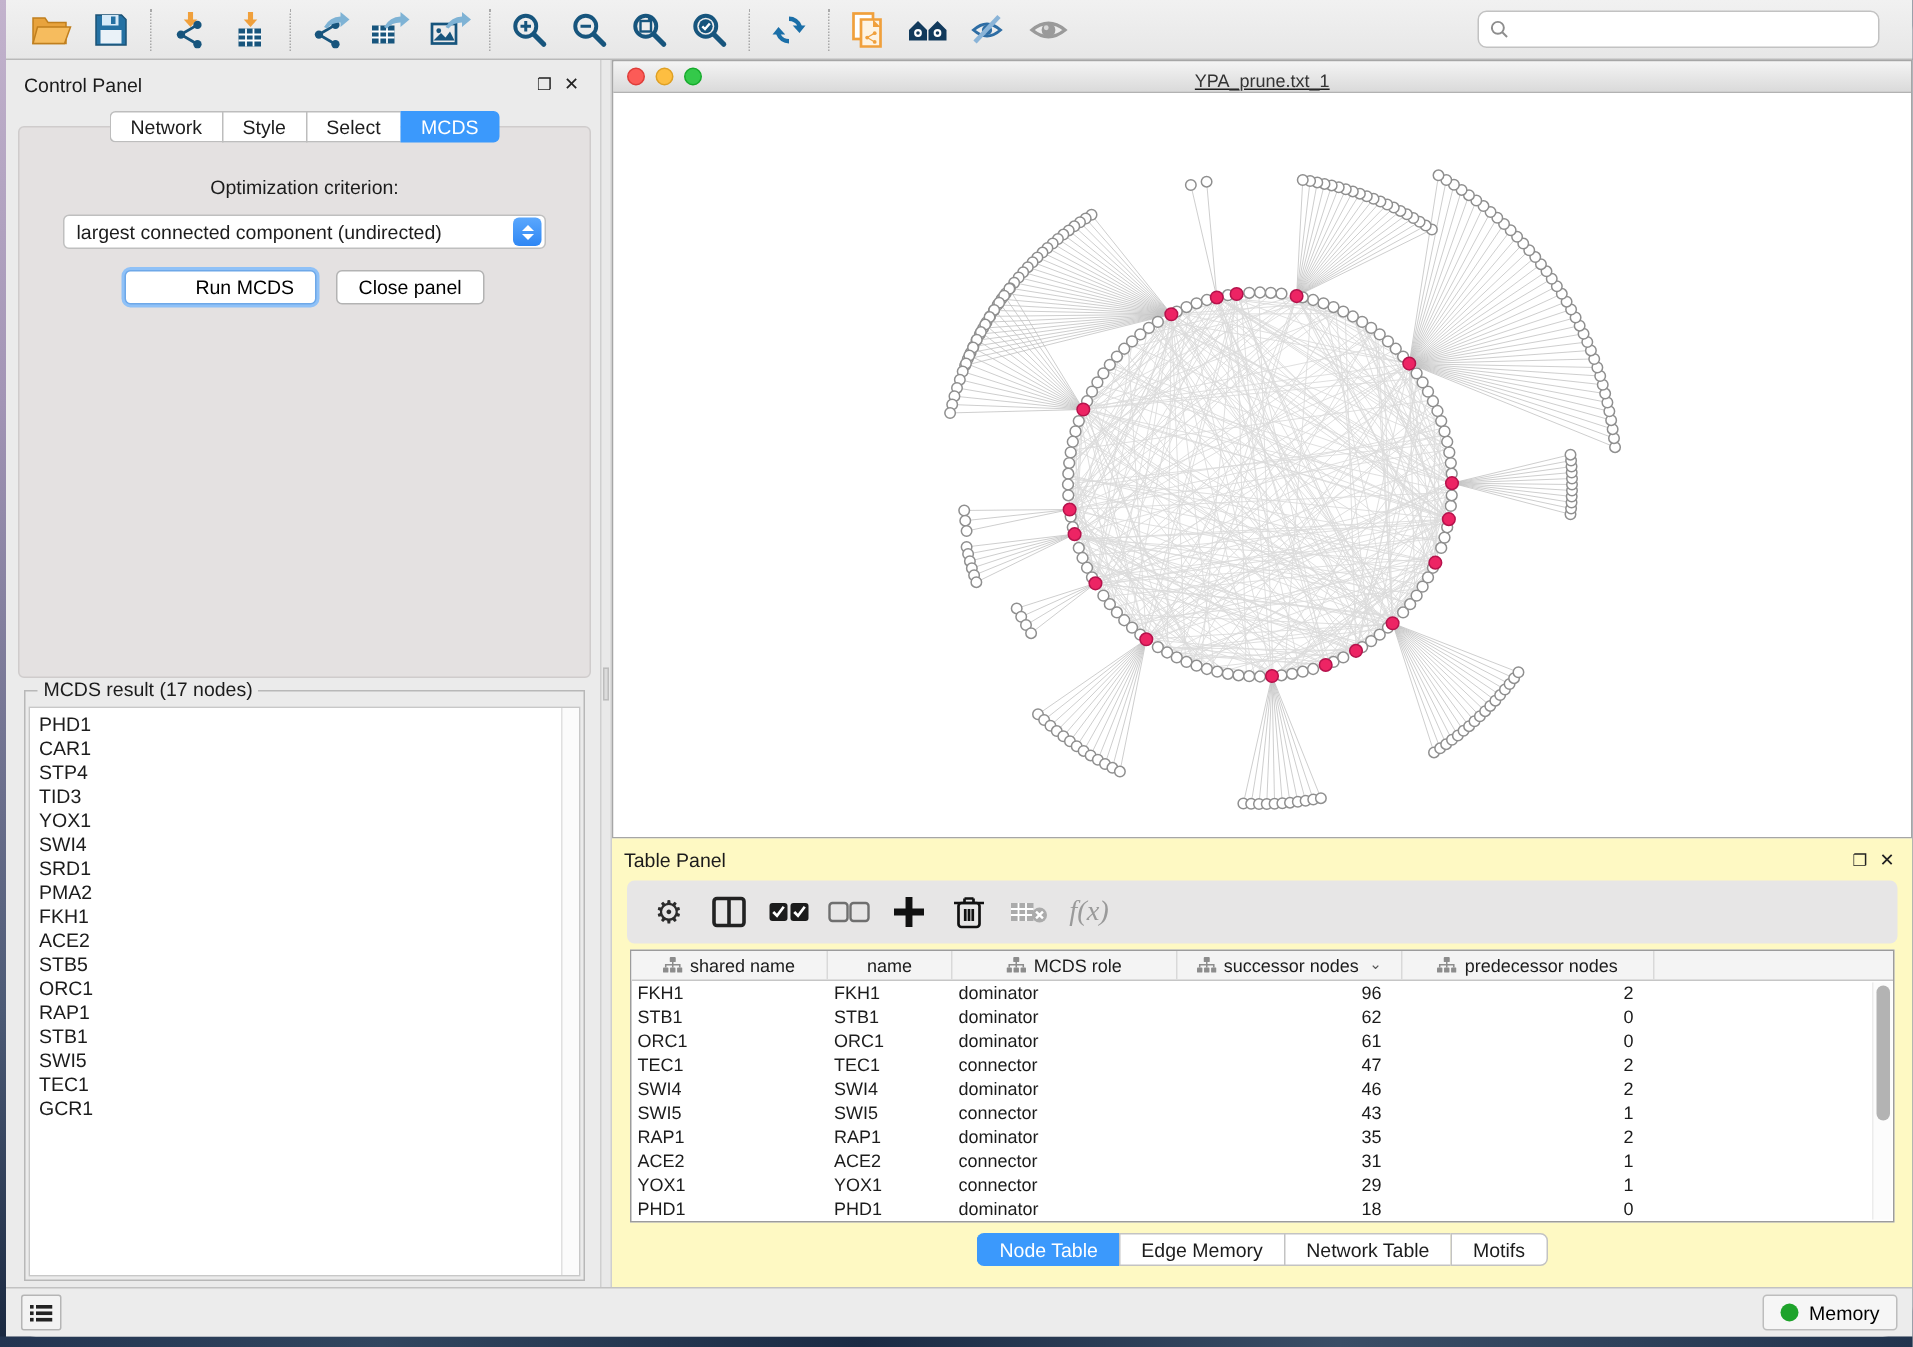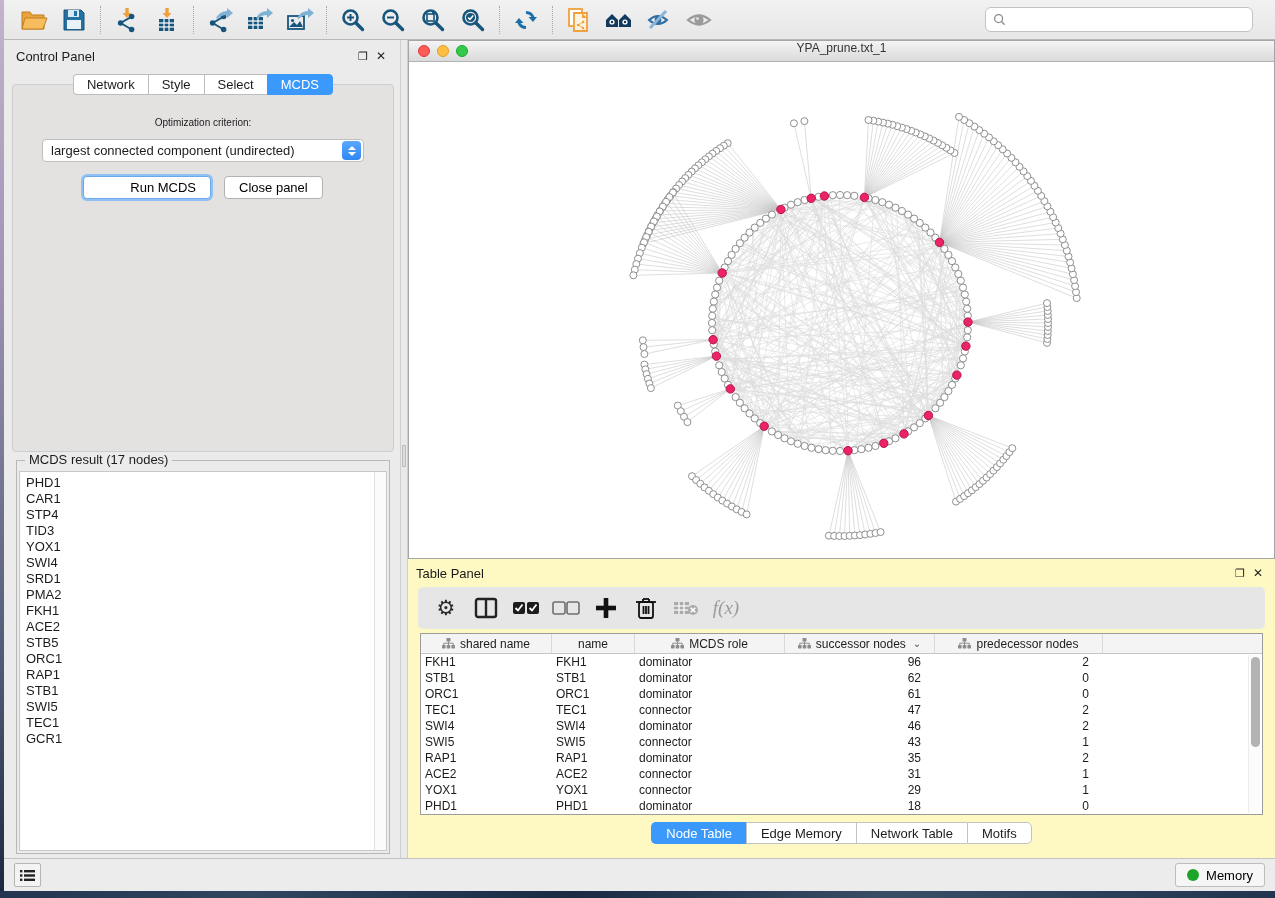--- a/index.html
+++ b/index.html
@@ -33,21 +33,21 @@
   .ph-ic { width:18px; height:16px; display:flex; align-items:center; justify-content:center; font-size:12px; color:#222; cursor:pointer; }
   .float-ic { font-size:11px; }
 
   .cp-tabs { display:flex; justify-content:center; margin:6px 0 0 0; position:relative; z-index:2; }
   .cp-tab { height:21px; padding:0 13px; background:#fff; border:1px solid #bdbdbd; border-right:none; display:flex; align-items:center; font-size:13px; cursor:pointer; }
   .cp-tab:first-child { border-radius:4px 0 0 4px; }
   .cp-tab:last-child { border-right:1px solid #bdbdbd; border-radius:0 4px 4px 0; }
   .cp-tab.sel { background:#3b99fc; color:#fff; border-color:#3b99fc; }
 
   .cp-sub { margin:-11px 2px 0 2px; background:#e4e1e1; border:1px solid #cfcccc; border-radius:4px; padding:32px 14px 14px 14px; height:368px; flex:0 0 auto; }
-  .opt-label { text-align:center; font-size:10px; margin-bottom:11px; }
+  .opt-label { text-align:center; font-size:13px; margin-bottom:11px; }
   .dropdown { height:23px; background:#fff; border:1px solid #bfbfbf; border-radius:4px; display:flex; align-items:center; cursor:pointer; width:322px; margin:0 auto; }
   .dropdown .dd-text { flex:1; padding:0 8px; font-size:13px; white-space:nowrap; }
   .dd-stepper { width:19px; height:19px; margin-right:2px; border-radius:4px; background:linear-gradient(#5aa7fd,#2f87f4); display:flex; flex-direction:column; align-items:center; justify-content:center; gap:2px; }
   .dd-stepper .tri { width:0; height:0; border-left:4px solid transparent; border-right:4px solid transparent; }
   .tri.up { border-bottom:4px solid #fff; }
   .tri.dn { border-top:4px solid #fff; }
   .cp-btnrow { display:flex; justify-content:center; gap:13px; margin-top:14px; }
   .btn { background:#fff; border:1px solid #b3b3b3; border-radius:4px; height:23px; padding:0 14px; font-size:13px; cursor:pointer; font-family:inherit; }
   .btn.focus { box-shadow:0 0 0 2px #8fc1f7; border-color:#6ea8e8;padding-left:46px; }
 
@@ -59,21 +59,21 @@
   .mcds-scroll { width:12px; border-left:1px solid #e0e0e0; background:#fbfbfb; }
 
   
   .splitter { width:8px; background:#e9e9e9; border-left:1px solid #cfcfcf; border-right:1px solid #cfcfcf; position:relative; cursor:col-resize; }
   .splitter .grip { position:absolute; top:405px; left:1px; width:4px; height:22px; background:#dcdcdc; border:1px solid #bdbdbd; }
 
   
   .rcol { flex:1; display:flex; flex-direction:column; min-width:0; }
 
   .netwin { height:519px; border:1px solid #a6a6a6; display:flex; flex-direction:column; background:#fff; flex:0 0 auto; }
-  .net-titlebar { height:21px; background:linear-gradient(#f4f4f4,#dadada); border-bottom:1px solid #b2b2b2; display:flex; align-items:flex-start; position:relative; flex:0 0 auto; }
+  .net-titlebar { height:21px; background:linear-gradient(#f4f4f4,#dadada); border-bottom:1px solid #b2b2b2; display:flex; align-items:flex-end; position:relative; flex:0 0 auto;text-decoration:underline; }
   .tlights { position:absolute; left:9px; top:4px; display:flex; gap:7px; }
   .tlight { width:12px; height:12px; border-radius:50%; }
   .tl-red { background:#fc5b57; border:1px solid #de3d39; }
   .tl-yellow { background:#fdbe41; border:1px solid #dfa023; }
   .tl-green { background:#34c94a; border:1px solid #16ab2c; }
   .net-title { flex:1; text-align:center; font-size:12px; color:#333; }
   .net-canvas { flex:1; background:#fff; overflow:hidden; }
 
   
   .tpanel { flex:1; background:#fef9c3; display:flex; flex-direction:column; padding:2px 2px 0 2px; min-height:0; }

